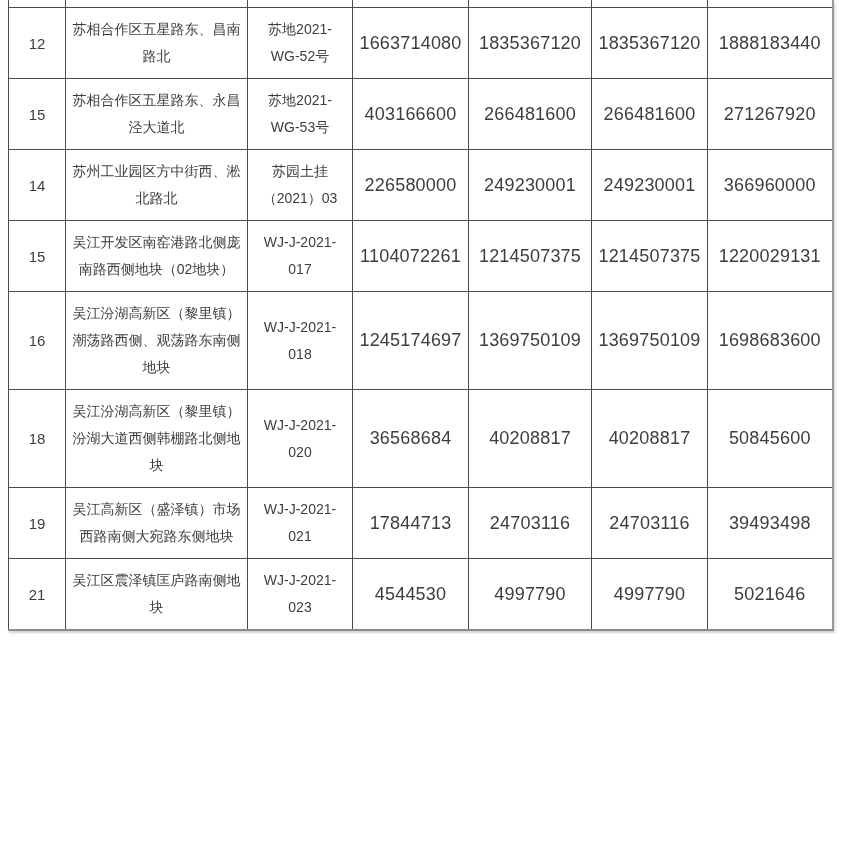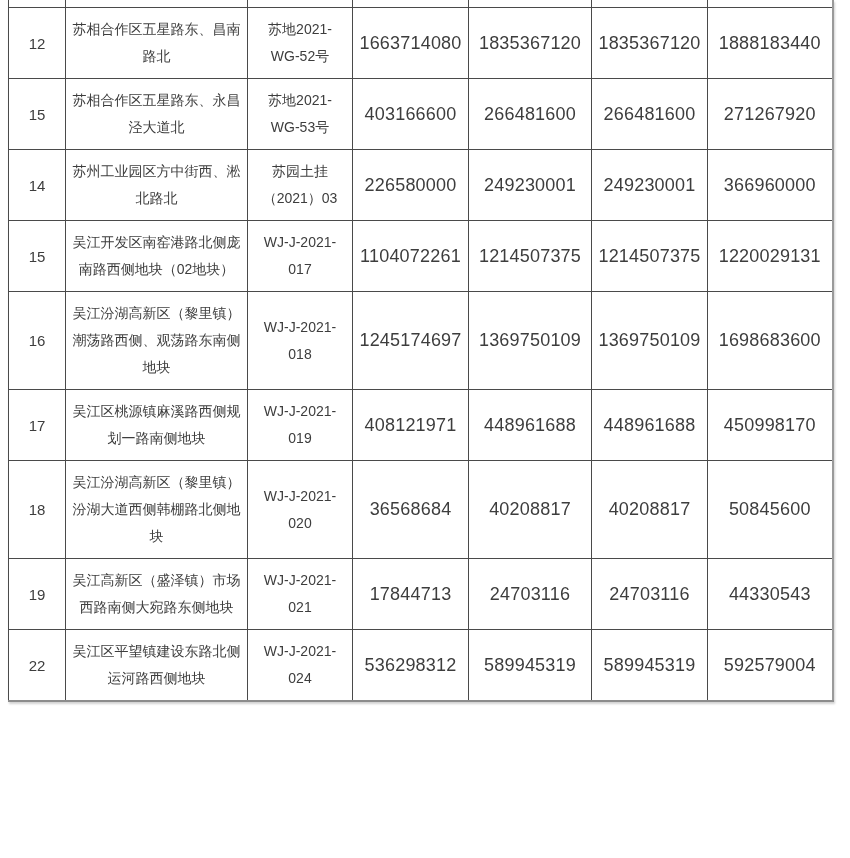--- a/index.html
+++ b/index.html
@@ -133,31 +133,20 @@
 潮荡路西侧、观荡路东南侧
 地块</td>
     <td class="cell-doc">WJ-J-2021-
 018</td>
     <td class="cell-num">1245174697</td>
     <td class="cell-num">1369750109</td>
     <td class="cell-num">1369750109</td>
     <td class="cell-num">1698683600</td>
   </tr>
 
-  <tr>
-    <td class="cell-no">17</td>
-    <td class="cell-loc">吴江区桃源镇麻溪路西侧规
-划一路南侧地块</td>
-    <td class="cell-doc">WJ-J-2021-
-019</td>
-    <td class="cell-num">408121971</td>
-    <td class="cell-num">448961688</td>
-    <td class="cell-num">448961688</td>
-    <td class="cell-num">450998170</td>
-  </tr>
 
   <tr>
     <td class="cell-no">18</td>
     <td class="cell-loc">吴江汾湖高新区（黎里镇）
 汾湖大道西侧韩棚路北侧地
 块</td>
     <td class="cell-doc">WJ-J-2021-
 020</td>
     <td class="cell-num">36568684</td>
     <td class="cell-num">40208817</td>
@@ -167,31 +156,31 @@
 
   <tr>
     <td class="cell-no">19</td>
     <td class="cell-loc">吴江高新区（盛泽镇）市场
 西路南侧大宛路东侧地块</td>
     <td class="cell-doc">WJ-J-2021-
 021</td>
     <td class="cell-num">17844713</td>
     <td class="cell-num">24703116</td>
     <td class="cell-num">24703116</td>
-    <td class="cell-num">44330543</td>
+    <td class="cell-num">39493498</td>
   </tr>
 
 
+  <tr>
+    <td class="cell-no">21</td>
+    <td class="cell-loc">吴江区震泽镇匡庐路南侧地
+块</td>
+    <td class="cell-doc">WJ-J-2021-
+023</td>
+    <td class="cell-num">4544530</td>
+    <td class="cell-num">4997790</td>
+    <td class="cell-num">4997790</td>
+    <td class="cell-num">5021646</td>
+  </tr>
 
-  <tr>
-    <td class="cell-no">22</td>
-    <td class="cell-loc">吴江区平望镇建设东路北侧
-运河路西侧地块</td>
-    <td class="cell-doc">WJ-J-2021-
-024</td>
-    <td class="cell-num">536298312</td>
-    <td class="cell-num">589945319</td>
-    <td class="cell-num">589945319</td>
-    <td class="cell-num">592579004</td>
-  </tr>
 </tbody>
   </table>
 </div>
 
 </body></html>

